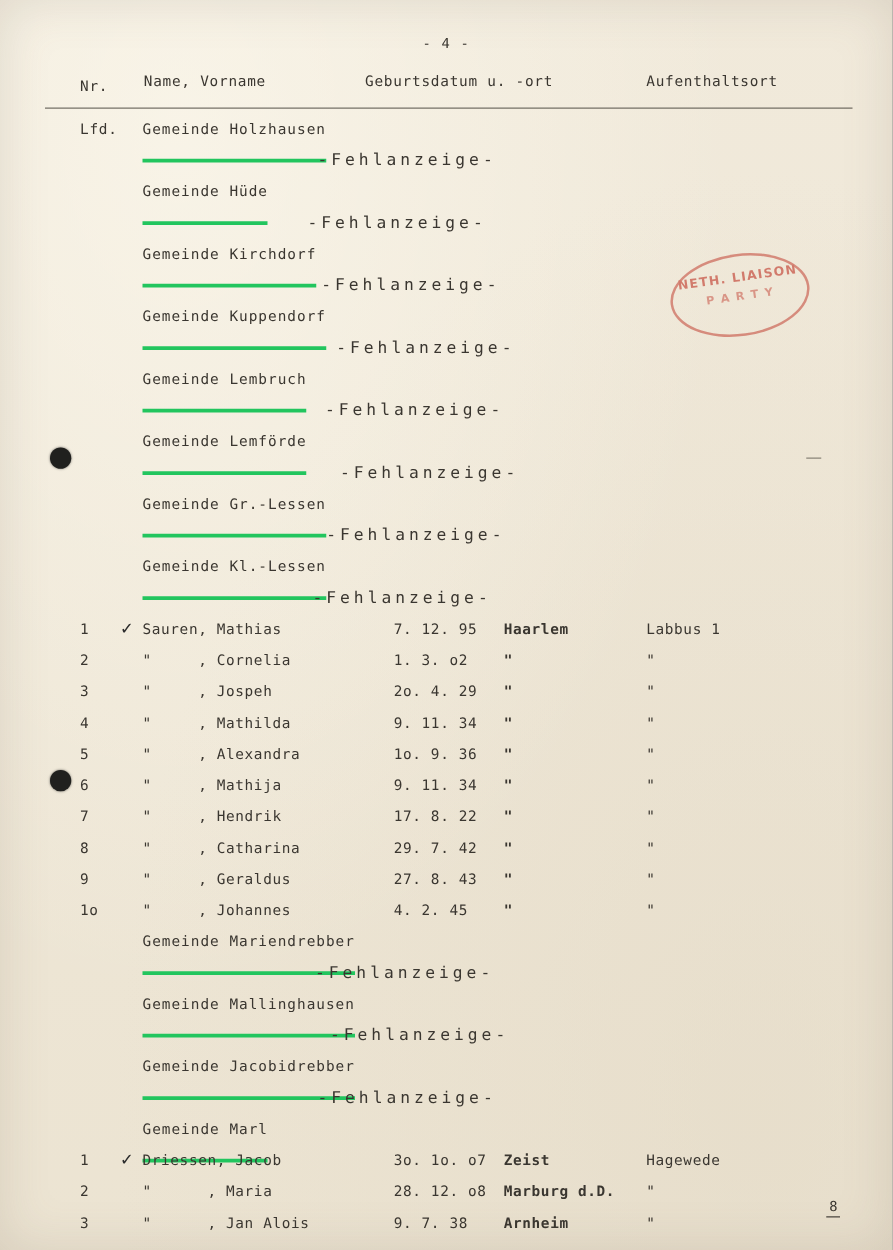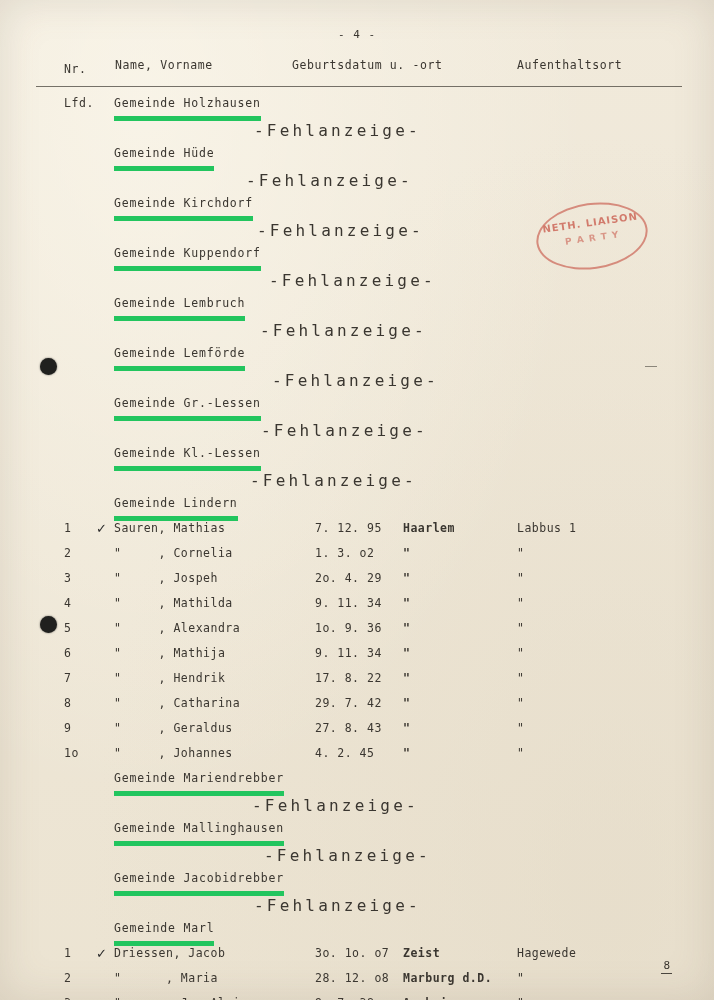--- a/index.html
+++ b/index.html
@@ -91,29 +91,29 @@
   .c-chk  { left: 96px;  width: 14px; color: #2c2c2c; font-family: "DejaVu Sans", sans-serif; font-size: 13px; }
   .c-name { left: 114px; }
   .c-date { left: 315px; }
   .c-place{ left: 403px; font-weight: bold; }
   .c-res  { left: 517px; }
 
   .gemeinde {
     position: absolute;
     left: 114px;
     top: 0;
-    border-bottom: 5px solid #22c55e;
-    padding-bottom: 6px;
+    border-bottom: 3px solid #22c55e;
+    padding-bottom: 17px;
     letter-spacing: 0.8px;
   }
   .fehl {
     position: absolute;
     top: 0;
     letter-spacing: 3.2px;
-    font-size: 16px;
+    font-size: 13px;
   }
 
   .punch {
     position: absolute;
     width: 17px; height: 17px;
     background: #20201e;
     border-radius: 50%;
     box-shadow: 0 0 2px rgba(0,0,0,0.6);
   }
   .punch.p1 { left: 40px; top: 358px; }
@@ -206,21 +206,20 @@
         <div class="row"><span class="gemeinde">Gemeinde Kuppendorf</span></div>
         <div class="row"><span class="fehl" style="left: 269px;">-Fehlanzeige-</span></div>
         <div class="row"><span class="gemeinde">Gemeinde Lembruch</span></div>
         <div class="row"><span class="fehl" style="left: 260px;">-Fehlanzeige-</span></div>
         <div class="row"><span class="gemeinde">Gemeinde Lemförde</span></div>
         <div class="row"><span class="fehl" style="left: 272px;">-Fehlanzeige-</span></div>
         <div class="row"><span class="gemeinde">Gemeinde Gr.-Lessen</span></div>
         <div class="row"><span class="fehl" style="left: 261px;">-Fehlanzeige-</span></div>
         <div class="row"><span class="gemeinde">Gemeinde Kl.-Lessen</span></div>
         <div class="row"><span class="fehl" style="left: 250px;">-Fehlanzeige-</span></div>
-        <div class="row"><span class="gemeinde">Gemeinde Lindern</span></div>
         <div class="row"><span class="c c-num">1</span><span class="c c-chk">✓</span><span class="c c-name">Sauren, Mathias</span><span class="c c-date">7. 12. 95</span><span class="c c-place">Haarlem</span><span class="c c-res">Labbus 1</span></div>
         <div class="row"><span class="c c-num">2</span><span class="c c-name">"     , Cornelia</span><span class="c c-date">1. 3. o2</span><span class="c c-place">"</span><span class="c c-res">"</span></div>
         <div class="row"><span class="c c-num">3</span><span class="c c-name">"     , Jospeh</span><span class="c c-date">2o. 4. 29</span><span class="c c-place">"</span><span class="c c-res">"</span></div>
         <div class="row"><span class="c c-num">4</span><span class="c c-name">"     , Mathilda</span><span class="c c-date">9. 11. 34</span><span class="c c-place">"</span><span class="c c-res">"</span></div>
         <div class="row"><span class="c c-num">5</span><span class="c c-name">"     , Alexandra</span><span class="c c-date">1o. 9. 36</span><span class="c c-place">"</span><span class="c c-res">"</span></div>
         <div class="row"><span class="c c-num">6</span><span class="c c-name">"     , Mathija</span><span class="c c-date">9. 11. 34</span><span class="c c-place">"</span><span class="c c-res">"</span></div>
         <div class="row"><span class="c c-num">7</span><span class="c c-name">"     , Hendrik</span><span class="c c-date">17. 8. 22</span><span class="c c-place">"</span><span class="c c-res">"</span></div>
         <div class="row"><span class="c c-num">8</span><span class="c c-name">"     , Catharina</span><span class="c c-date">29. 7. 42</span><span class="c c-place">"</span><span class="c c-res">"</span></div>
         <div class="row"><span class="c c-num">9</span><span class="c c-name">"     , Geraldus</span><span class="c c-date">27. 8. 43</span><span class="c c-place">"</span><span class="c c-res">"</span></div>
         <div class="row"><span class="c c-num">1o</span><span class="c c-name">"     , Johannes</span><span class="c c-date">4. 2. 45</span><span class="c c-place">"</span><span class="c c-res">"</span></div>

